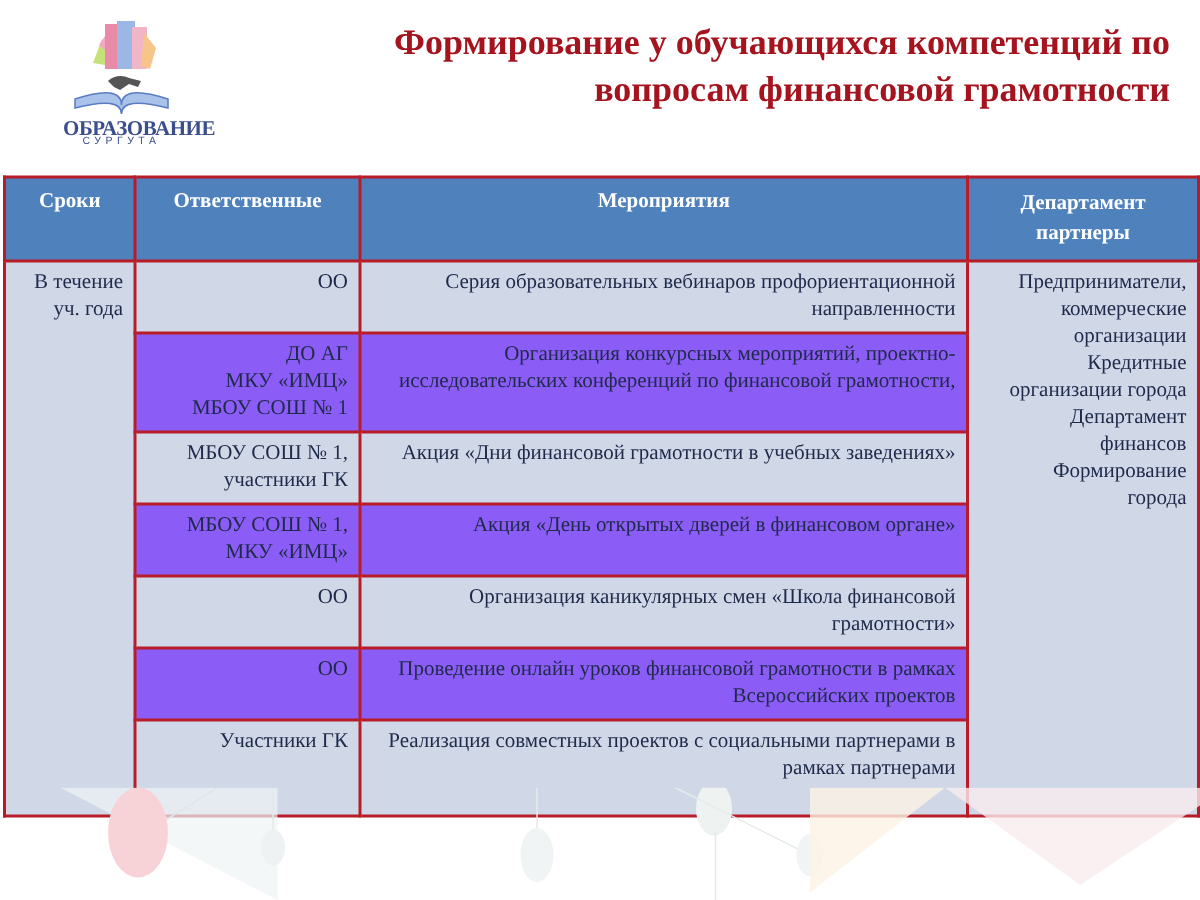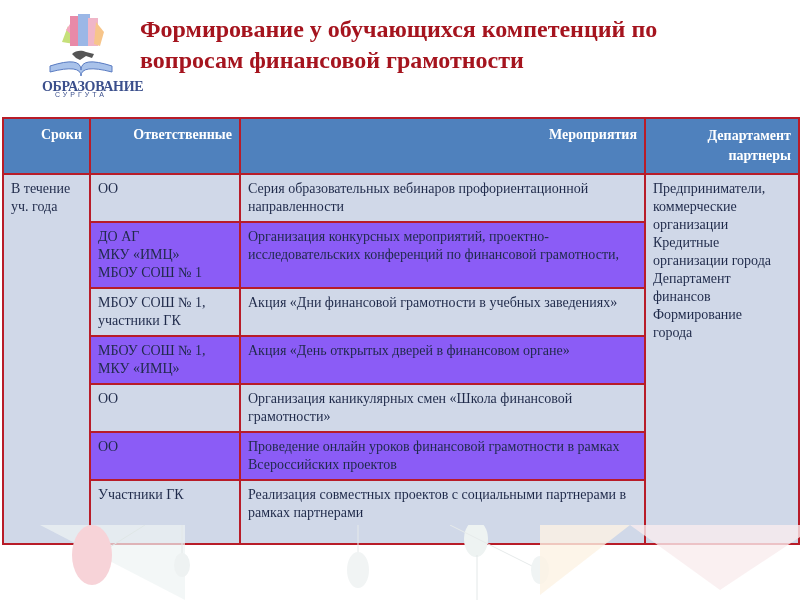--- a/index.html
+++ b/index.html
@@ -6,33 +6,33 @@
   body {
     width: 800px; height: 600px; overflow: hidden; position: relative;
     background: #ffffff;
     font-family: "Liberation Serif", "DejaVu Serif", serif;
   }
   .logo { position: absolute; left: 42px; top: 12px; width: 78px; height: 90px; }
   .logo-text1 { position: absolute; left: 0; top: 67px; width: 78px; text-align: center;
     font-size: 14px; font-weight: bold; color: #3b4f8c; letter-spacing: -0.3px; font-family: "Liberation Serif", serif; }
   .logo-text2 { position: absolute; left: 0; top: 79px; width: 78px; text-align: center;
     font-size: 7px; color: #3b4f8c; letter-spacing: 3px; font-family: "Liberation Sans", sans-serif; }
-  .title { position: absolute; left: 140px; top: 14px; width: 640px; text-align: left;
+  .title { position: absolute; left: 140px; top: 14px; width: 640px; text-align: right;
     color: #a5141e; font-weight: bold; font-size: 24px; line-height: 31px; }
   table.main {
     position: absolute; left: 2px; top: 117px; width: 796px; height: 408px;
     border-collapse: collapse; table-layout: fixed;
     font-size: 14px; line-height: 18px; color: #1f2a4a;
   }
   table.main td, table.main th {
-    border: 2px solid #b81c28; vertical-align: top; padding: 5px 7px; text-align: left;
+    border: 2px solid #b81c28; vertical-align: top; padding: 5px 7px; text-align: right;
   }
   table.main th {
     background: #4f81bd; color: #ffffff; font-weight: bold; font-size: 14px;
-    text-align: right; height: 42px; padding-top: 7px;
+    text-align: center; height: 42px; padding-top: 7px;
   }
   .r-a td { background: #d0d8e8; }
   .r-b td { background: #8b5cf6; }
   td.sroki, td.partners { background: #d0d8e8 !important; }
   .line { display: block; }
   .bg-deco { position: absolute; left: 0; top: 525px; width: 800px; height: 75px; overflow: hidden; }
 </style>
 </head>
 <body>
 

